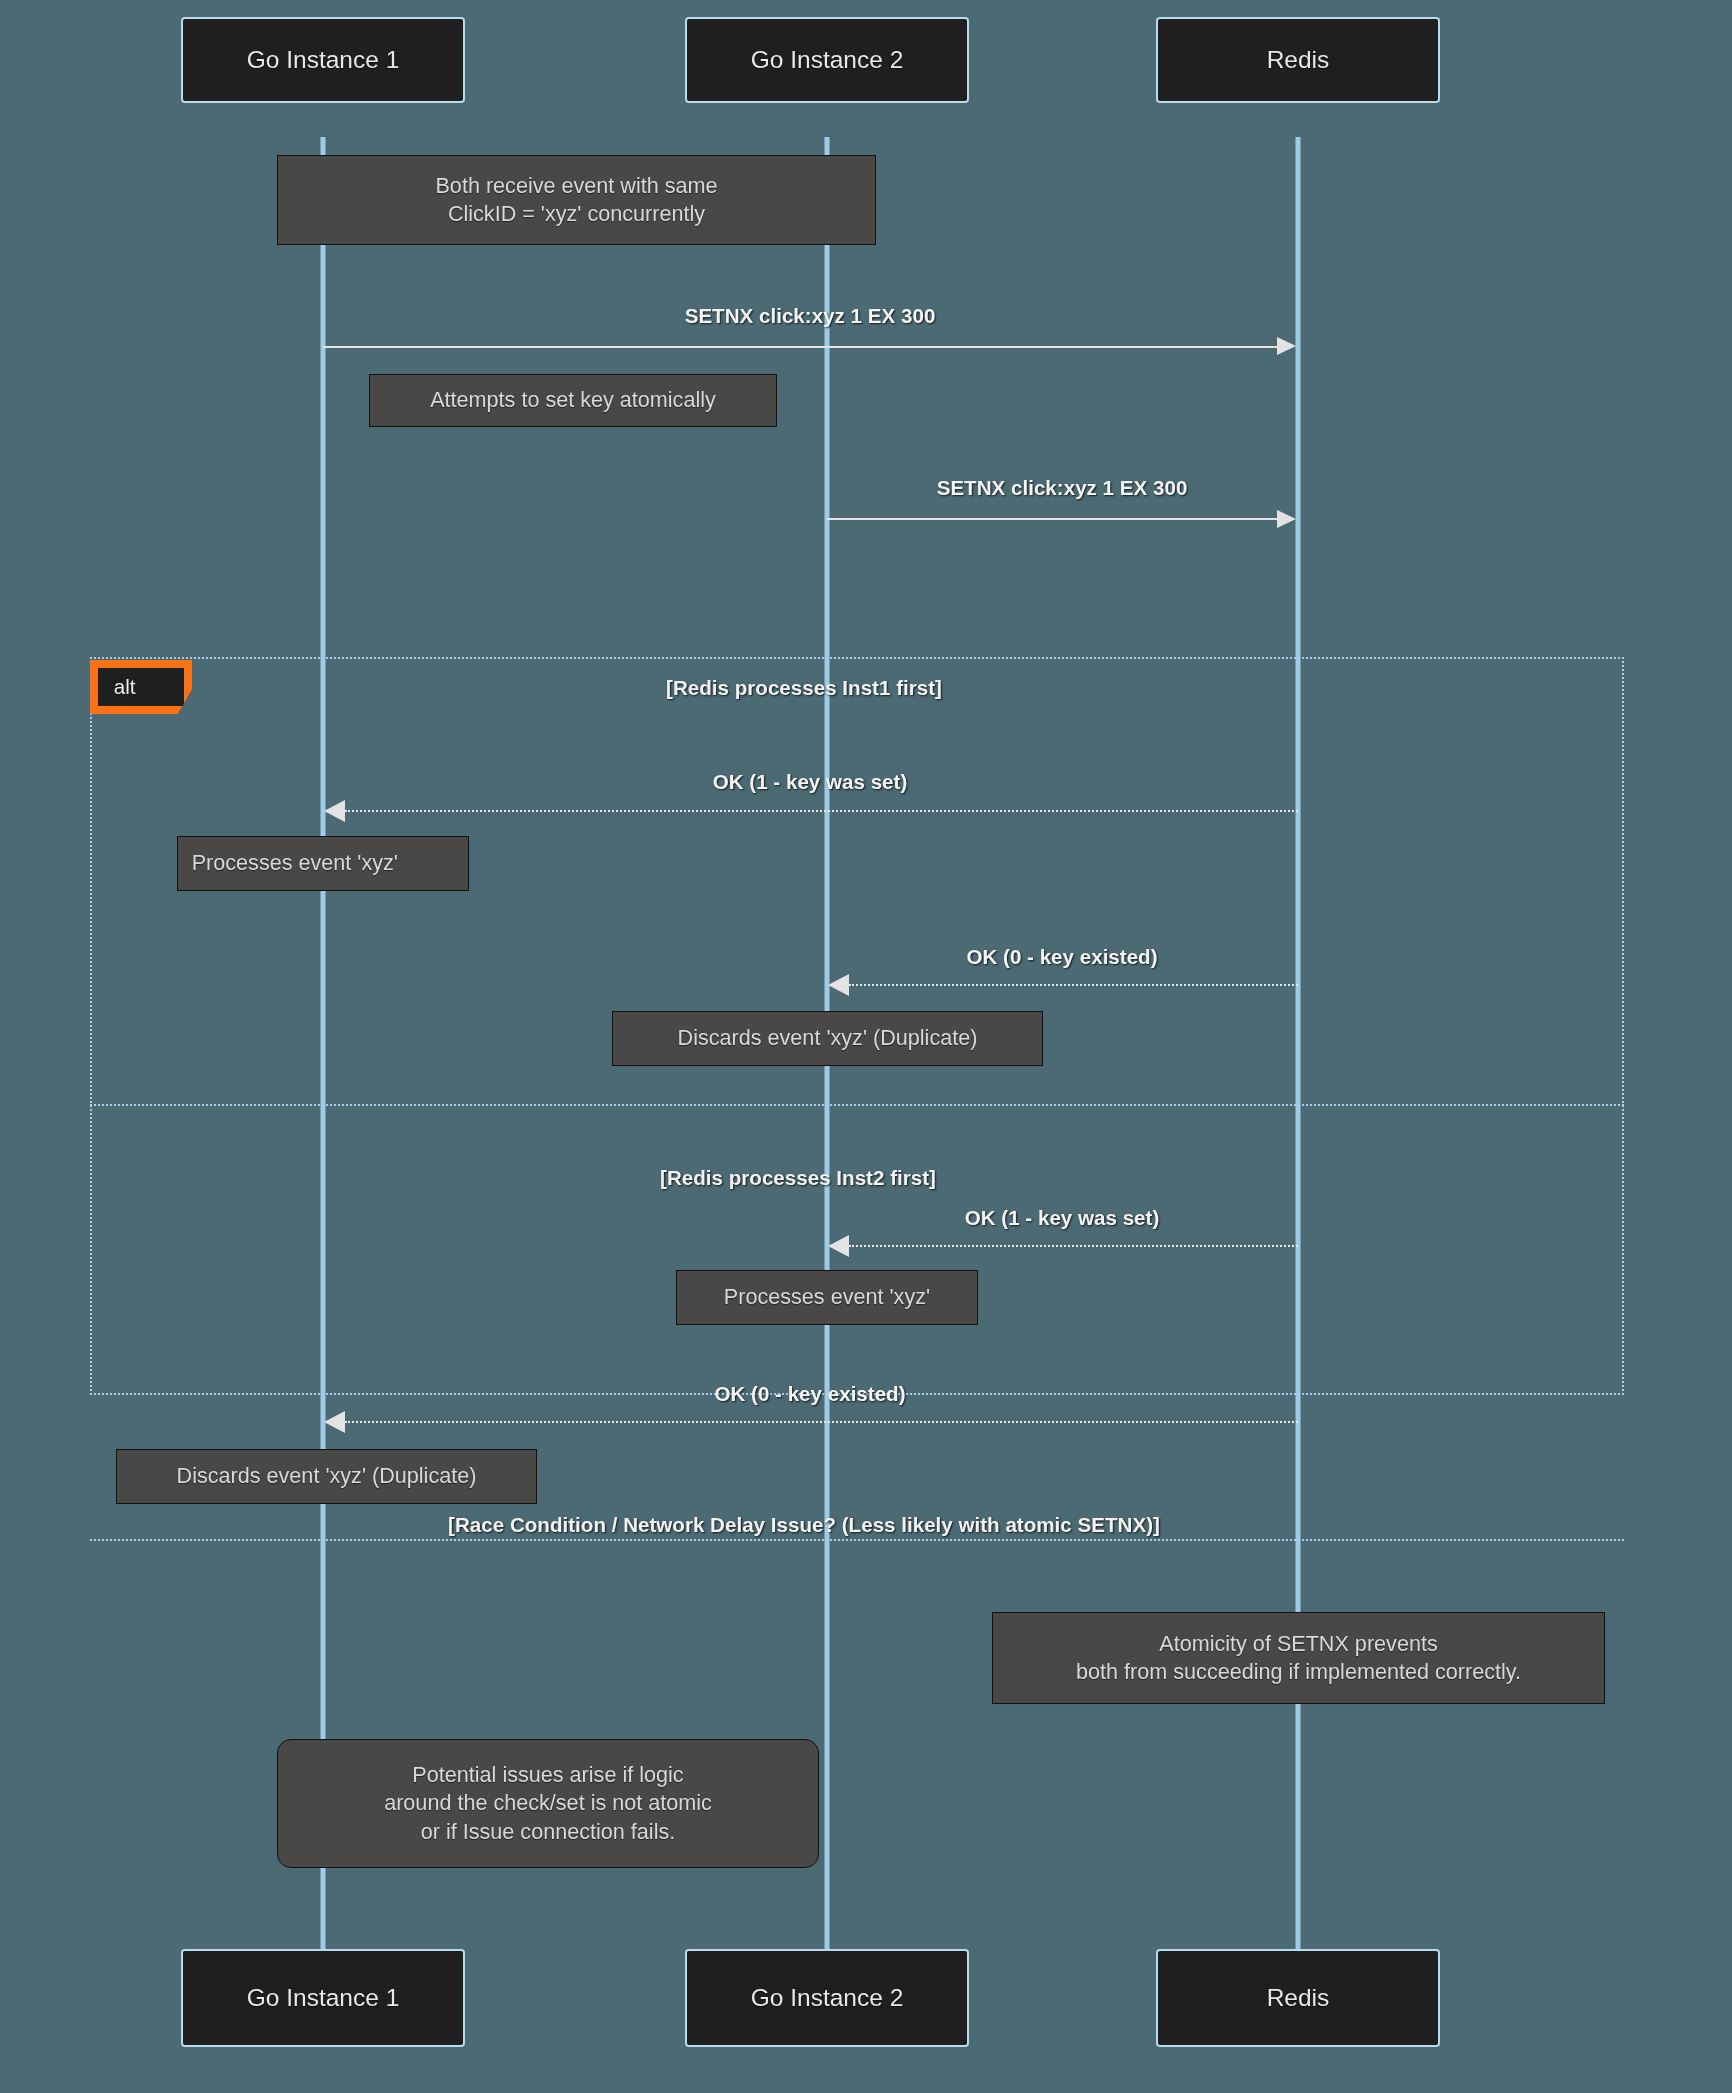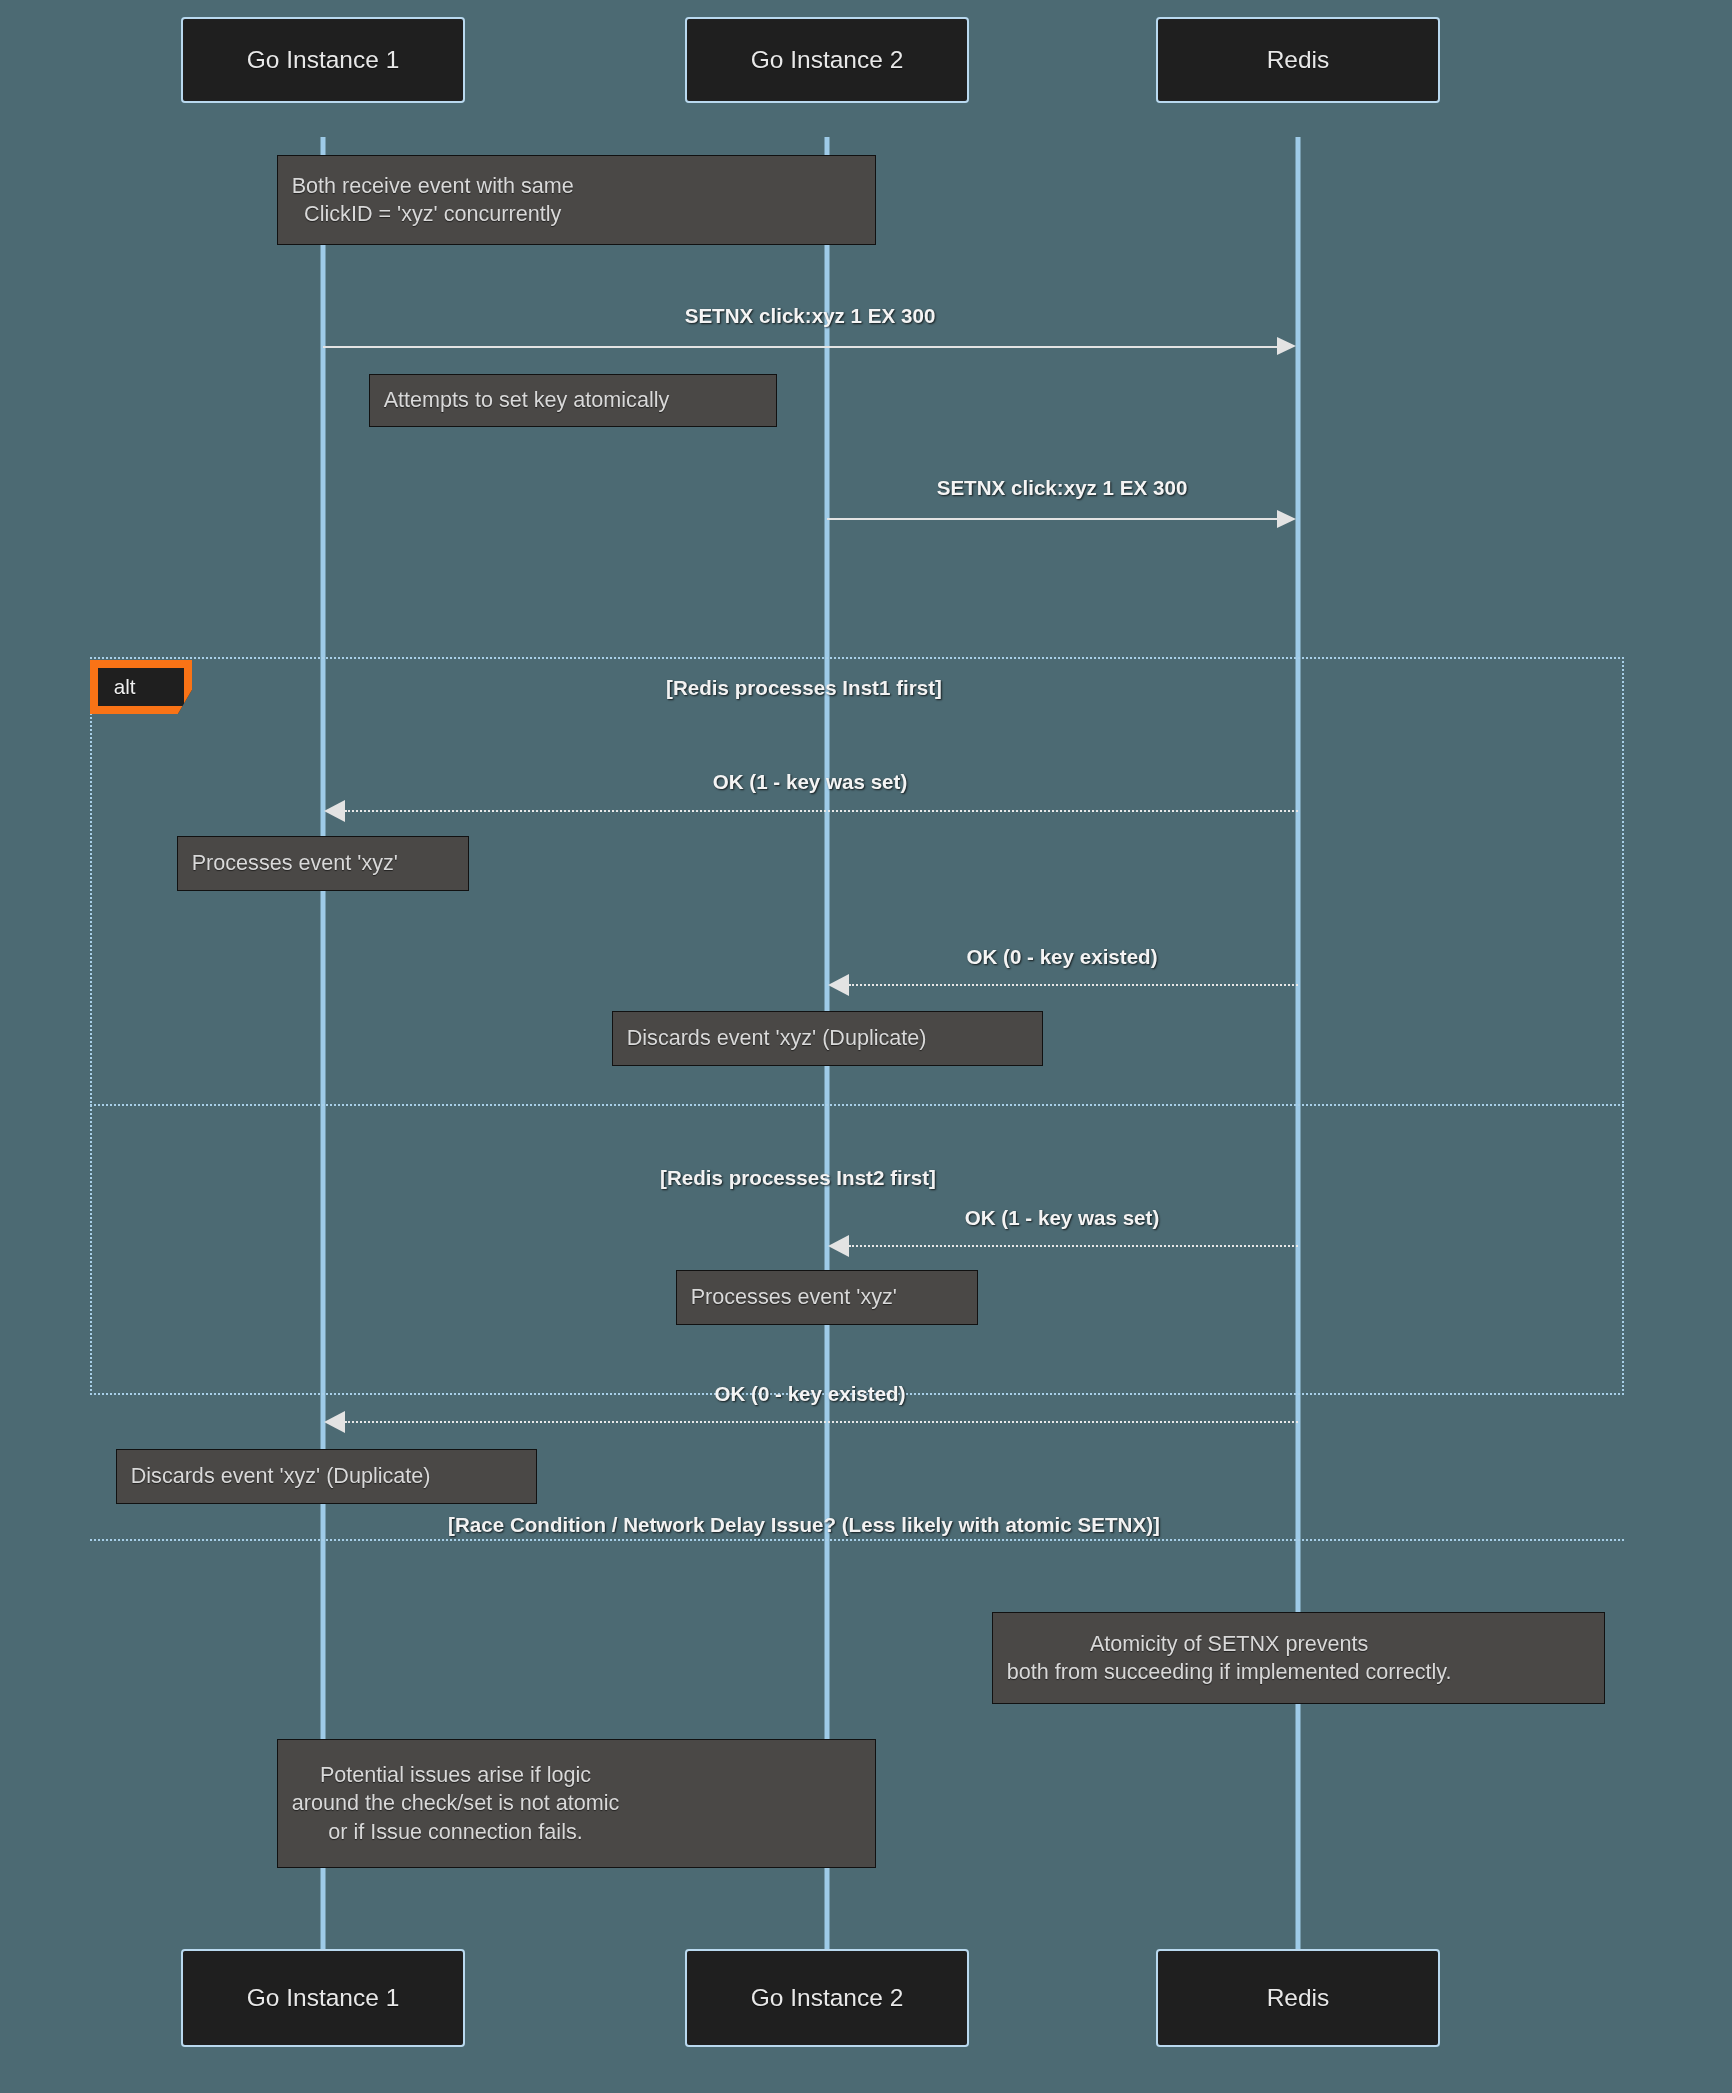--- a/index.html
+++ b/index.html
@@ -89,21 +89,21 @@
   
   .note {
     position: absolute;
     background: #4a4846;
     border: 1.5px solid #111;
     color: #d9d9d9;
     font-size: 21.6px;
     line-height: 1.32;
     display: flex;
     align-items: center;
-    justify-content: flex-start;
+    justify-content: center;
     text-align: center;
     box-sizing: border-box;
     padding: 9.8px 13.7px;
     z-index: 5;
     text-shadow: 0 1px 1px rgba(0,0,0,.55);
   }
   .note.left-text { justify-content: flex-start; text-align: left; }
 
   
   .msg-label {
@@ -224,21 +224,21 @@
     <div>Discards event 'xyz' (Duplicate)</div>
   </div>
 
   <div class="note" style="left:992px; top:1612px; width:613px; height:92px;">
     <div>
       <div>Atomicity of SETNX prevents</div>
       <div>both from succeeding if implemented correctly.</div>
     </div>
   </div>
 
-  <div class="note" style="left:277px; top:1739px; width:599px; height:129px;">
+  <div class="note" style="left:277px; top:1739px; width:542px; height:129px;border-radius:14px;">
     <div>
       <div>Potential issues arise if logic</div>
       <div>around the check/set is not atomic</div>
       <div>or if Issue connection fails.</div>
     </div>
   </div>
 
   <div class="actor-box" style="left:181px; top:1949px; width:284px; height:98px;">
     <span>Go Instance 1</span>
   </div>

